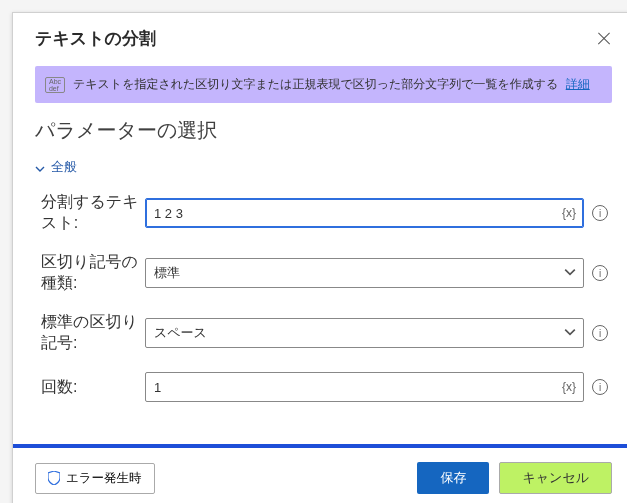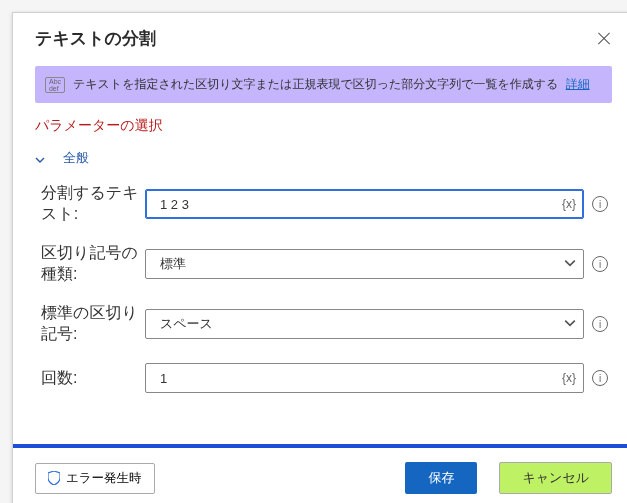--- a/index.html
+++ b/index.html
@@ -8,40 +8,40 @@
   .header { display: flex; justify-content: space-between; align-items: center; padding: 14px 18px 10px 22px; }
   .header h1 { font-size: 17px; font-weight: 600; color: #2b2b2b; }
   .close-btn { width: 16px; height: 16px; cursor: pointer; position: relative; }
   .close-btn::before, .close-btn::after { content: ""; position: absolute; top: 7px; left: 0; width: 16px; height: 1.2px; background: #555; }
   .close-btn::before { transform: rotate(45deg); }
   .close-btn::after { transform: rotate(-45deg); }
   .info-banner { background: #c4b5fd; margin: 6px 18px 14px 22px; padding: 10px 10px; font-size: 12px; color: #333; display: flex; align-items: center; gap: 8px; border-radius: 2px; }
   .info-icon { width: 20px; height: 16px; border: 1px solid #888; border-radius: 2px; font-size: 7px; display: flex; align-items: center; justify-content: center; color: #666; flex-shrink: 0; line-height: 1; padding-top:1px; }
   .info-banner a { color: #1566c0; text-decoration: underline; margin-left: 4px; }
   .body { padding: 0 22px; flex: 1; }
-  .section-title { font-size: 14px; color: #b91c1c; margin-bottom: 14px; }
-  .group-header { display: flex; align-items: center; gap: 18px; font-size: 13px; color: #2559a7; cursor: pointer; margin-bottom: 16px; }
+  .section-title { font-size: 20px; color: #404040; margin-bottom: 14px; }
+  .group-header { display: flex; align-items: center; gap: 6px; font-size: 13px; color: #2559a7; cursor: pointer; margin-bottom: 16px; }
   .chev { width: 10px; height: 10px; display: inline-block; }
   .chev svg { width: 10px; height: 10px; }
   .row { display: flex; align-items: center; margin-bottom: 18px; }
   .label { width: 110px; font-size: 16px; color: #333; flex-shrink: 0; padding-left: 6px; }
   .field-wrap { flex: 1; display: flex; align-items: center; gap: 8px; }
-  .input, .select { height: 30px; border: 1px solid #888; border-radius: 2px; font-size: 13px; padding: 0 28px 0 14px; width: 100%; position: relative; background: #fff; display: flex; align-items: center; color: #333; }
+  .input, .select { height: 30px; border: 1px solid #888; border-radius: 2px; font-size: 13px; padding: 0 28px 0 8px; width: 100%; position: relative; background: #fff; display: flex; align-items: center; color: #333; }
   .input.focused { border-color: #2f6fde; box-shadow: 0 0 0 1px #2f6fde inset; }
   .input-container { position: relative; flex: 1; }
   .suffix-var { position: absolute; right: 8px; top: 50%; transform: translateY(-50%); font-size: 12px; color: #666; cursor: pointer; }
   .select-caret { position: absolute; right: 8px; top: 50%; transform: translateY(-50%); }
   .info-circle { width: 16px; height: 16px; border: 1px solid #666; border-radius: 50%; display: flex; align-items: center; justify-content: center; font-size: 10px; color: #666; flex-shrink: 0; font-style: normal; }
   .gen-var-row { display: flex; align-items: center; gap: 10px; font-size: 13px; color: #333; margin-top: 4px; }
   .gen-var-row .gen-label { color: #2559a7; }
   .var-chip { background: #eef3fb; color: #2f6fde; padding: 3px 10px; border-radius: 10px; font-size: 12px; }
   .footer { border-top: 4px solid #1d4ed8; padding: 14px 18px 14px 22px; display: flex; justify-content: space-between; align-items: center; }
   .error-btn { border: 1px solid #aaa; background: #fff; padding: 6px 12px; font-size: 12.5px; display: flex; align-items: center; gap: 6px; cursor: pointer; border-radius: 2px; }
   .shield { width: 12px; height: 14px; }
-  .footer-right { display: flex; gap: 22px; }
+  .footer-right { display: flex; gap: 10px; }
   .btn { padding: 6px 22px; font-size: 13px; border-radius: 2px; cursor: pointer; border: 1px solid transparent; }
   .btn-primary { background: #1566c0; color: #fff; }
   .btn-secondary { background: #bef264; border: 1px solid #aaa; color: #333; }
 </style>
 </head>
 <body>
 
 <div class="dialog">
 
   <div class="header">

